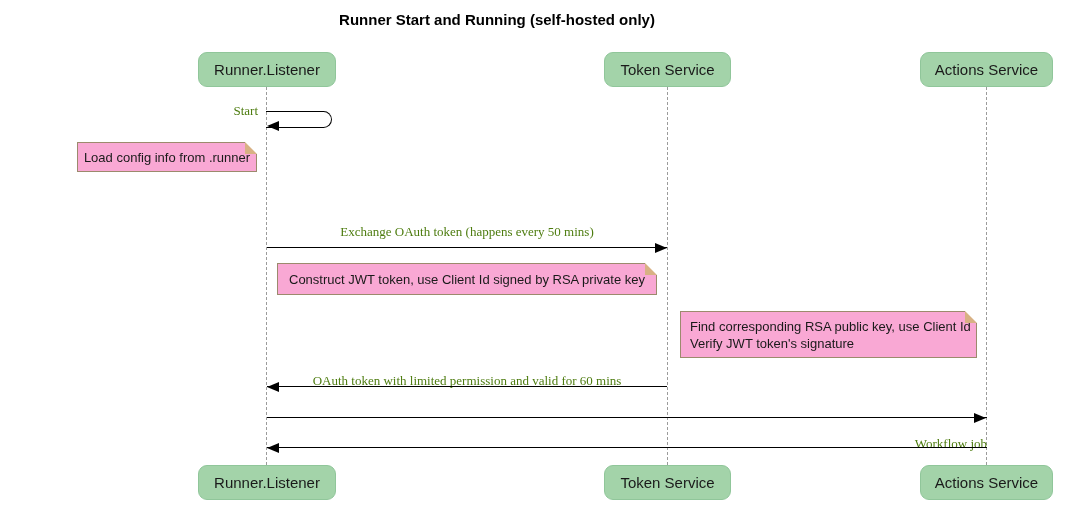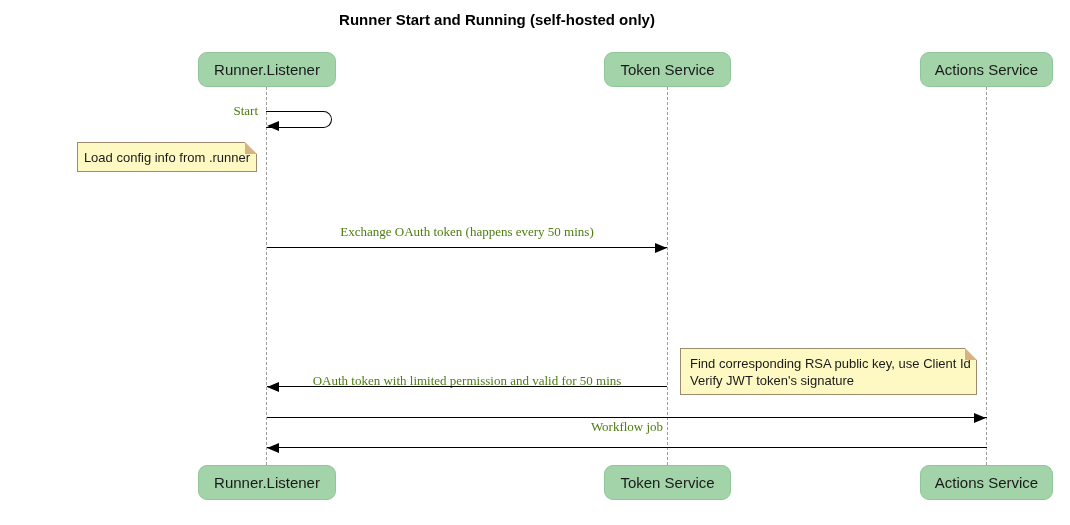--- a/index.html
+++ b/index.html
@@ -17,21 +17,21 @@
     border-left:1px dashed #9b9b9b;
   }
   .actor {
     position:absolute; height:35px; box-sizing:border-box;
     background:#a3d3a9; border:1px solid #90c69a; border-radius:9px;
     display:flex; align-items:center; justify-content:center;
     font-size:15px; color:#1a1a1a; white-space:pre;
   }
   .note {
     position:absolute; box-sizing:border-box;
-    background:#fef9c3; border:1px solid #9c8a6d;
+    background:#f9a8d4; border:1px solid #9c8a6d;
     display:flex; align-items:center; justify-content:center;
     font-size:13px; line-height:17px; color:#1a1a1a;
     white-space:pre; padding:0 6px;
   }
   .note::after {
     content:""; position:absolute; top:-1px; right:-1px;
     width:0; height:0; border-style:solid;
     border-width:0 12px 12px 0;
     border-color:#ffffff #ffffff #d8b184 #d8b184;
   }
@@ -79,32 +79,33 @@
   <div class="self-loop"></div>
   <div class="arrow-left" style="left:267px; top:121px;"></div>
 
   <div class="note" style="left:77px; top:142px; width:180px; height:30px;">Load config info from .runner</div>
 
 
   <div class="msg-label" style="left:267px; top:224px; width:400px;">Exchange OAuth token (happens every 50 mins)</div>
   <div class="msg-line" style="left:267px; top:247px; width:400px;"></div>
   <div class="arrow-right" style="left:655px; top:243px;"></div>
 
+  <div class="note" style="left:277px; top:263px; width:380px; height:32px;">Construct JWT token, use Client Id signed by RSA private key</div>
 
-  <div class="note align-left" style="left:680px; top:311px; width:297px; height:47px;margin-top:37px;">Find corresponding RSA public key, use Client Id
+  <div class="note align-left" style="left:680px; top:311px; width:297px; height:47px;">Find corresponding RSA public key, use Client Id
 Verify JWT token's signature</div>
 
-  <div class="msg-label" style="left:267px; top:373px; width:400px;">OAuth token with limited permission and valid for 50 mins</div>
+  <div class="msg-label" style="left:267px; top:373px; width:400px;">OAuth token with limited permission and valid for 60 mins</div>
   <div class="msg-line" style="left:267px; top:386px; width:400px;"></div>
   <div class="arrow-left" style="left:267px; top:382px;"></div>
 
   <div class="msg-line" style="left:267px; top:417px; width:720px;"></div>
   <div class="arrow-right" style="left:974px; top:413px;"></div>
 
-  <div class="msg-label" style="left:267px; top:419px; width:720px;">Workflow job</div>
+  <div class="msg-label" style="left:267px; top:436px; width:720px;text-align:right;">Workflow job</div>
   <div class="msg-line" style="left:267px; top:447px; width:720px;"></div>
   <div class="arrow-left" style="left:267px; top:443px;"></div>
 
   <div class="actor" style="left:198px; top:465px; width:138px;">Runner.Listener</div>
   <div class="actor" style="left:604px; top:465px; width:127px;">Token Service</div>
   <div class="actor" style="left:920px; top:465px; width:133px;">Actions Service</div>
 
 </div>
 
 </body></html>

